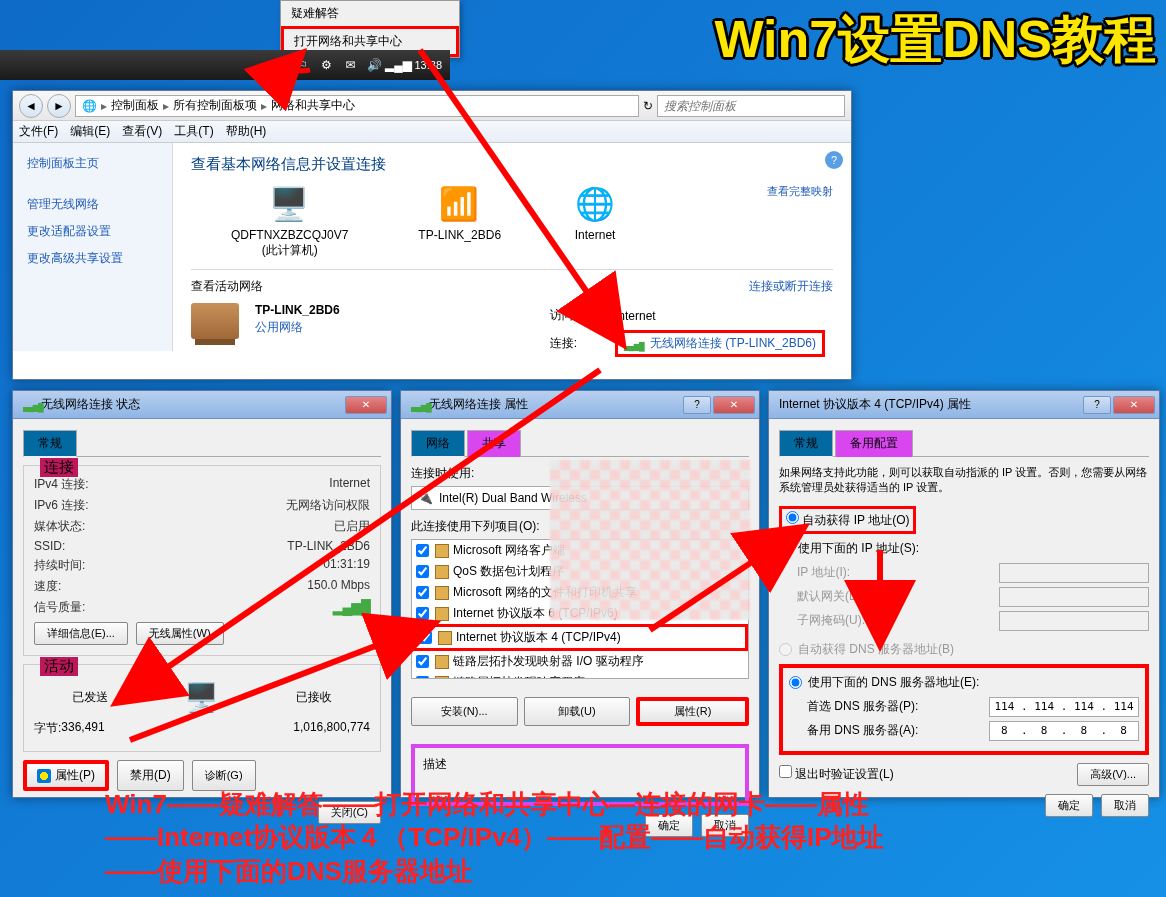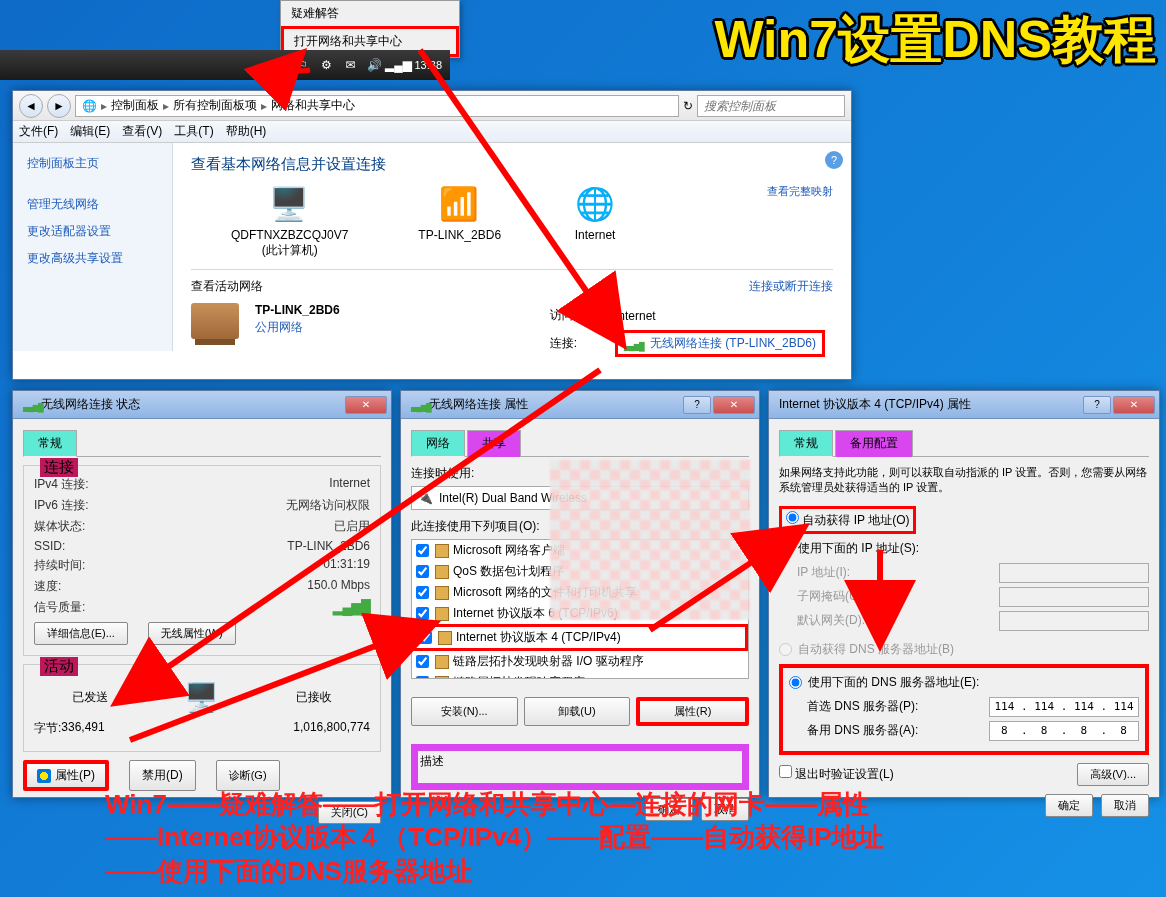--- a/index.html
+++ b/index.html
@@ -18,21 +18,21 @@
 .titlebar-text{color:#000;font-size:12px;padding-left:6px;display:flex;align-items:center;gap:4px}
 .window-controls{display:flex;gap:2px}
 .win-btn{width:28px;height:18px;background:linear-gradient(#d0e0f5,#a8c5ea);border:1px solid #7895c5;border-radius:2px;font-size:10px;text-align:center;line-height:16px;cursor:pointer}
 .win-btn.close{background:linear-gradient(#e58585,#c95050);color:#fff;width:42px}
 
 .main-window{top:90px;left:12px;width:840px;height:290px}
 .nav-bar{height:30px;background:linear-gradient(#f7f7f7,#e8e8e8);display:flex;align-items:center;padding:0 6px;gap:4px;border-bottom:1px solid #ccc}
 .nav-btn{width:24px;height:24px;border:1px solid #aaa;border-radius:12px;background:linear-gradient(#f0f5fc,#d8e5f5);text-align:center;line-height:22px;cursor:pointer}
 .breadcrumb{flex:1;height:22px;border:1px solid #aaa;background:#fff;display:flex;align-items:center;padding:0 6px;gap:4px}
 .breadcrumb-sep{color:#666}
-.search-box{width:148px;height:22px;border:1px solid #aaa;background:#fff;padding:0 6px;color:#888;font-style:italic}
+.search-box{width:188px;height:22px;border:1px solid #aaa;background:#fff;padding:0 6px;color:#888;font-style:italic}
 .menu-bar{height:22px;background:linear-gradient(#f5f8fc,#e8eef8);display:flex;align-items:center;padding:0 6px;gap:12px;border-bottom:1px solid #ccc}
 .menu-item{cursor:pointer}
 .main-content{display:flex;height:calc(100% - 80px)}
 .sidebar{width:160px;background:#f0f5fb;padding:12px 14px;border-right:1px solid #d0dae8}
 .sidebar-title{color:#1e5bb8;margin-bottom:10px;cursor:pointer}
 .sidebar-link{color:#1e5bb8;margin-bottom:10px;cursor:pointer;display:block}
 .content-pane{flex:1;padding:12px 18px;position:relative}
 .section-header{color:#003d82;font-size:15px;margin-bottom:10px}
 .network-map{display:flex;align-items:flex-start;gap:70px;margin-bottom:10px;position:relative;padding-left:40px}
 .map-node{text-align:center;font-size:11px}
@@ -49,46 +49,46 @@
 .net-links td{padding:2px 6px}
 .conn-link{color:#1e5bb8;cursor:pointer;border:3px solid red;padding:2px 6px;display:inline-flex;align-items:center;gap:12px}
 .signal-icon{display:inline-block;width:14px;height:12px;background:linear-gradient(to top,#4a4 30%,transparent 30%);position:relative}
 .signal-icon::before{content:"▂▄▆█";font-size:8px;color:#4a4;letter-spacing:-1px}
 .help-icon{position:absolute;top:8px;right:8px;width:18px;height:18px;border-radius:50%;background:#5a9ee5;color:#fff;text-align:center;line-height:18px;font-size:11px;cursor:pointer}
 
 .status-window{top:390px;left:12px;width:380px;height:408px}
 .dialog-body{padding:10px;background:#f0f0f0;height:calc(100% - 28px)}
 .tab-strip{display:flex;border-bottom:1px solid #aaa;margin-bottom:8px}
 .tab{padding:4px 14px;border:1px solid #aaa;background:#d946ef;margin-right:2px;cursor:pointer;border-bottom:none;position:relative;top:1px}
-.tab.active{background:#5eead4;border-bottom:1px solid #f0f0f0}
+.tab.active{background:#0369a1;border-bottom:1px solid #f0f0f0}
 .group-box{border:1px solid #ccc;padding:10px;margin-bottom:8px;position:relative}
 .group-title{position:absolute;top:-8px;left:16px;background:#be185d;padding:0 4px;font-size:15px}
 .info-row{display:flex;justify-content:space-between;margin-bottom:4px;font-size:11px}
 .info-label{color:#333}
 .info-value{color:#333}
 .signal-bars{display:inline-block;color:#4a4;letter-spacing:-1px;font-size:14px}
 .btn{padding:3px 12px;border:1px solid #888;background:linear-gradient(#fdfdfd,#e5e5e5);cursor:pointer;border-radius:2px;font-size:11px}
-.btn-row{display:flex;gap:20px;margin-top:6px}
+.btn-row{display:flex;gap:8px;margin-top:6px}
 .activity-box{text-align:center}
 .activity-flow{display:flex;justify-content:space-around;align-items:center;margin:6px 0}
 .pc-pair{font-size:28px}
 .prop-btn{border:4px solid red;padding:3px 10px;display:inline-flex;align-items:center;gap:4px}
 .shield{width:14px;height:14px;background:radial-gradient(circle,#ffe600 40%,#0078d7 40%);border-radius:2px}
 
 .props-window{top:390px;left:400px;width:360px;height:408px}
 .conn-using{margin-bottom:8px}
 .adapter-box{border:1px solid #aaa;background:#fff;padding:4px 6px;display:flex;align-items:center;gap:6px;margin-top:4px}
 .item-list{border:1px solid #aaa;background:#fff;height:140px;overflow:auto}
 .list-item{padding:2px 4px;display:flex;align-items:center;gap:4px;font-size:11px}
 .list-item input[type=checkbox]{margin-right:2px}
 .list-item.highlighted{border:3px solid red}
 .list-item-icon{width:14px;height:14px;display:inline-block;background:#e0b050;border:1px solid #a07020}
 .ncpa-btns{display:flex;gap:6px;margin:18px 0}
 .ncpa-btns .btn{flex:1}
-.desc-box{border:7px solid #d946ef;padding:2px;height:46px}
+.desc-box{border:4px solid #d946ef;padding:8px;height:62px}
 .props-highlight-btn{border:4px solid red!important}
 
 .ipv4-window{top:390px;left:768px;width:392px;height:408px}
 .ipv4-desc{font-size:11px;margin-bottom:10px;line-height:1.4}
 .radio-row{display:flex;align-items:center;gap:6px;margin-bottom:6px;font-size:11px}
 .radio-row input[type=radio]{margin-top:0}
 .radio-highlight{border:3px solid red;padding:2px 4px;display:inline-block}
 .ip-field-row{display:flex;justify-content:space-between;align-items:center;margin-bottom:4px;padding-left:18px;font-size:11px}
 .ip-field-row.disabled{color:#999}
 .ip-input{width:150px;height:20px;border:1px solid #aaa;background:#fff;padding:0 4px;font-size:11px;text-align:center;font-family:monospace}
@@ -376,25 +376,25 @@
     </div>
     <div class="radio-row">
       <input type="radio" name="ip" style="">
       <span>使用下面的 IP 地址(S):</span>
     </div>
     <div class="ip-field-row disabled">
         <span>IP 地址(I):</span>
         <input class="ip-input" disabled="" style="">
       </div>
     <div class="ip-field-row disabled">
+        <span>默认网关(D):</span>
+        <input class="ip-input" disabled="" style="">
+      </div>
+    <div class="ip-field-row disabled">
         <span>子网掩码(U):</span>
-        <input class="ip-input" disabled="" style="">
-      </div>
-    <div class="ip-field-row disabled">
-        <span>默认网关(D):</span>
         <input class="ip-input" disabled="" style="">
       </div>
 
     <div class="radio-row" style="margin-top:10px;color:#999">
       <input type="radio" name="dns" disabled="" style="">
       <span>自动获得 DNS 服务器地址(B)</span>
     </div>
     <div class="dns-block">
       <div class="radio-row">
         <input type="radio" name="dns" checked="" style="">

